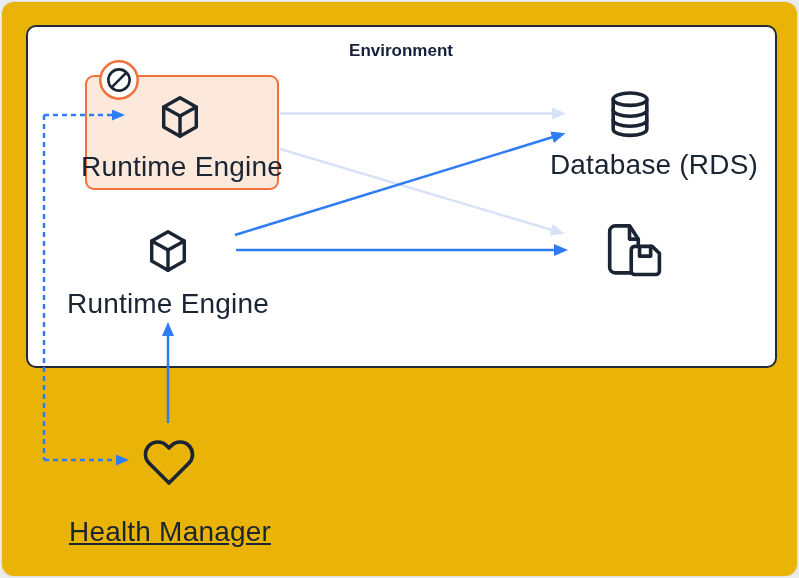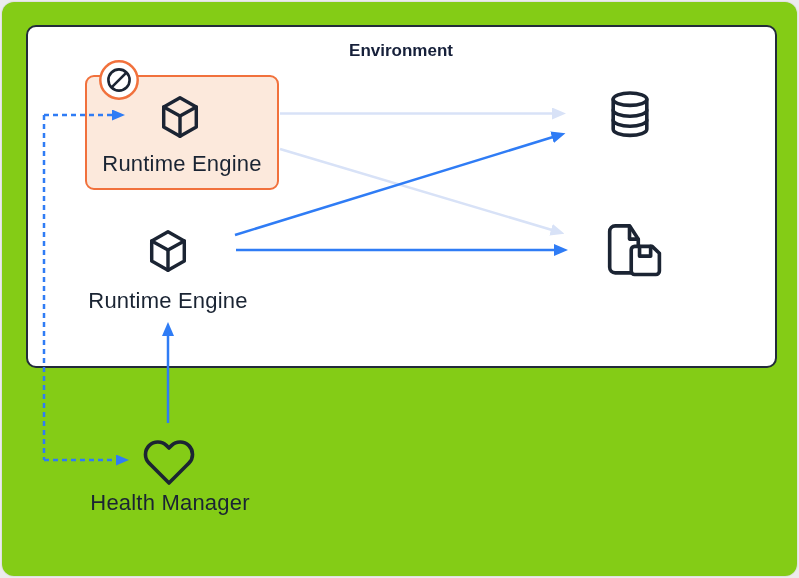--- a/index.html
+++ b/index.html
@@ -5,21 +5,21 @@
   html, body { margin: 0; padding: 0; }
   body {
     width: 799px; height: 578px;
     background: #ececec;
     font-family: "Liberation Sans", sans-serif;
     position: relative;
     overflow: hidden;
   }
   .card {
     position: absolute; left: 2px; top: 2px; right: 2px; bottom: 2px;
-    background: #84cc16;
+    background: #eab308;
     border-radius: 12px;
     box-shadow: 0 0 0 1px #e0e0e2;
   }
   .env-box {
     position: absolute; left: 24px; top: 23px; width: 751px; height: 343px;
     border: 2px solid #222b3a; border-radius: 10px;
     box-sizing: border-box;
     background: #ffffff;
   }
   .env-title {
@@ -33,21 +33,21 @@
     box-sizing: border-box;
     background: #fce9dc;
     border: 2.5px solid #f1713c;
     border-radius: 9px;
   }
   .edges { position: absolute; left: 0; top: 0; width: 799px; height: 578px; }
   .icon { position: absolute; }
   .node-label {
     position: absolute;
     transform: translateX(-50%);
-    font-size: 22px; color: #1a2433;
+    font-size: 28px; color: #1a2433;
     letter-spacing: 0.2px;
     white-space: nowrap;
   }
   .badge {
     position: absolute; left: 96px; top: 57px; width: 42px; height: 42px;
   }
   svg.glyph { display: block; }
 </style>
 </head>
 <body>
@@ -104,26 +104,27 @@
     <path d="M12 11.5 L12 22"></path>
   </svg>
   <div class="node-label" style="left:166px; top:286px;">Runtime Engine</div>
 
   <svg class="icon glyph" style="left:604px; top:88px;" width="48" height="49" viewBox="0 0 24 24.5" fill="none" stroke="#1b2433" stroke-width="1.8" stroke-linejoin="round" stroke-linecap="round">
     <ellipse cx="12" cy="4.6" rx="8.4" ry="3.1"></ellipse>
     <path d="M3.6 4.6 v15 c0 1.71 3.76 3.1 8.4 3.1 s8.4 -1.39 8.4 -3.1 v-15"></path>
     <path d="M20.4 10 c0 1.71 -3.76 3.1 -8.4 3.1 s-8.4 -1.39 -8.4 -3.1"></path>
     <path d="M20.4 15 c0 1.71 -3.76 3.1 -8.4 3.1 s-8.4 -1.39 -8.4 -3.1"></path>
   </svg>
+  <div class="node-label" style="left:652px; top:147px;">Database (RDS)</div>
 
   <svg class="icon glyph" style="left:600px; top:219px;" width="64" height="58" viewBox="0 0 30 27" fill="none" stroke="#1b2433" stroke-width="1.7" stroke-linejoin="round" stroke-linecap="round">
     <path d="M13 2.2 H6.2 a2.6 2.6 0 0 0 -2.6 2.6 v16.8 a2.6 2.6 0 0 0 2.6 2.6 h8.2 a2.6 2.6 0 0 0 2.6 -2.6 V8.4 Z"></path>
     <path d="M12.9 2.5 V8.4 H16.9"></path>
     <path d="M23.5 11.8 h-8.2 a1.6 1.6 0 0 0 -1.6 1.6 v10 a1.6 1.6 0 0 0 1.6 1.6 h10 a1.6 1.6 0 0 0 1.6 -1.6 v-8.4 Z" fill="#ffffff"></path>
     <path d="M17.6 11.8 v4.6 h5.2 v-4.6"></path>
   </svg>
 
   <svg class="icon glyph" style="left:140px; top:431px;" width="54" height="54" viewBox="0 0 24 24" fill="none" stroke="#1b2433" stroke-width="1.6" stroke-linejoin="round" stroke-linecap="round">
     <path d="M20.84 5.61a5.5 5.5 0 0 0-7.78 0L12 6.67l-1.06-1.06a5.5 5.5 0 0 0-7.78 7.78l1.06 1.06L12 22.23l7.78-7.78 1.06-1.06a5.5 5.5 0 0 0 0-7.78z"></path>
   </svg>
-  <div class="node-label" style="left:168px; top:488px;">Health Manager</div>
+  <div class="node-label" style="left:168px; top:514px;text-decoration:underline;">Health Manager</div>
 
 </div>
 
 </body></html>

